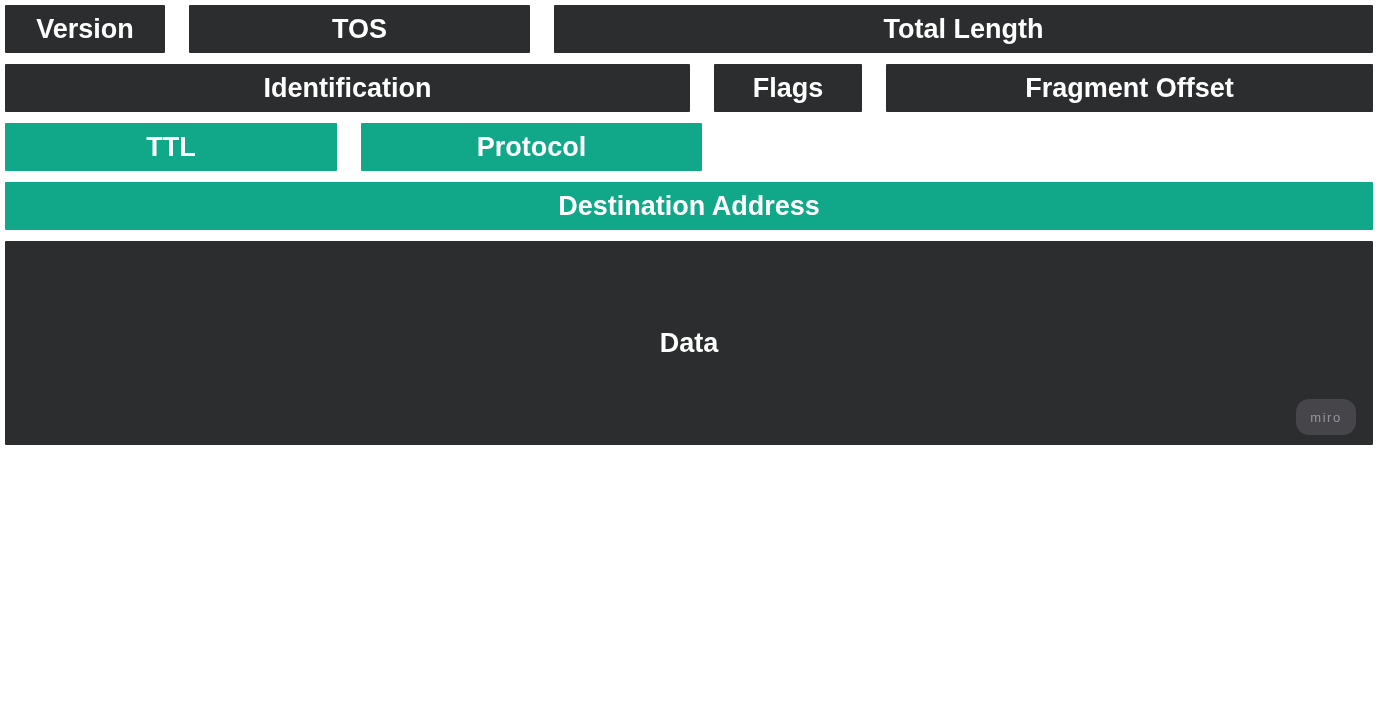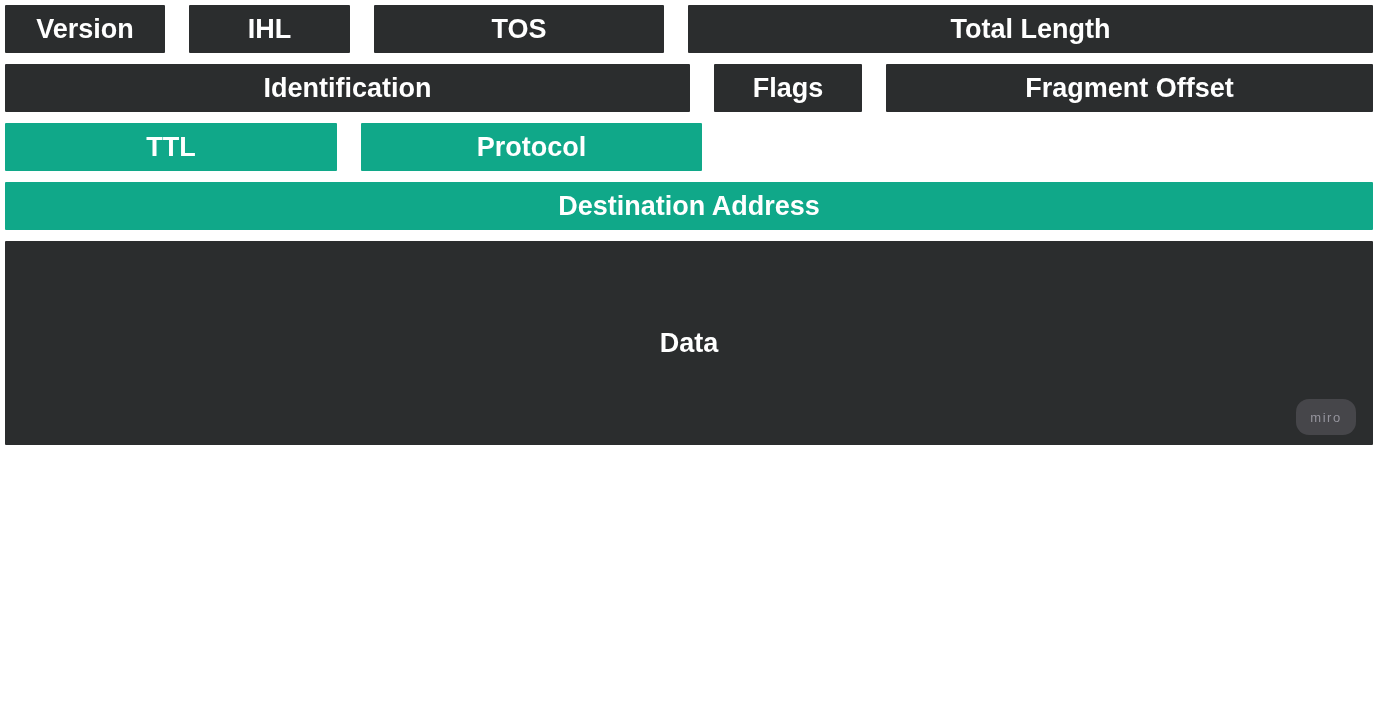--- a/index.html
+++ b/index.html
@@ -35,21 +35,21 @@
     font-size: 27px;
     border-radius: 1px;
     white-space: nowrap;
   }
   .dark { background: var(--dark, #2B2D2E); }
   .teal { background: var(--teal, #10A889); }
 
   
   .w-version { width: 160px; }
   .w-ihl     { width: 161px; }
-  .w-tos     { width: 290px; }
+  .w-tos     { width: 341px; }
   .w-grow    { flex: 1; }
   .w-ident   { width: 685px; }
   .w-flags   { width: 148px; text-align: center; }
   .w-ttl     { width: 332px; }
   .w-proto   { width: 341px; }
   .w-full    { width: 100%; }
 
   .block {
     height: 201px;
   }
@@ -74,21 +74,20 @@
     letter-spacing: 1.5px;
   }
 </style>
 </head>
 <body>
 
 <div class="canvas">
 
   <div class="row">
     <div class="cell dark w-version">Version</div>
-    <div class="cell dark w-ihl">IHL</div>
     <div class="cell dark w-tos">TOS</div>
     <div class="cell dark w-grow">Total Length</div>
   </div>
 
   <div class="row">
     <div class="cell dark w-ident">Identification</div>
     <div class="cell dark w-flags">Flags</div>
     <div class="cell dark w-grow">Fragment Offset</div>
   </div>
 

